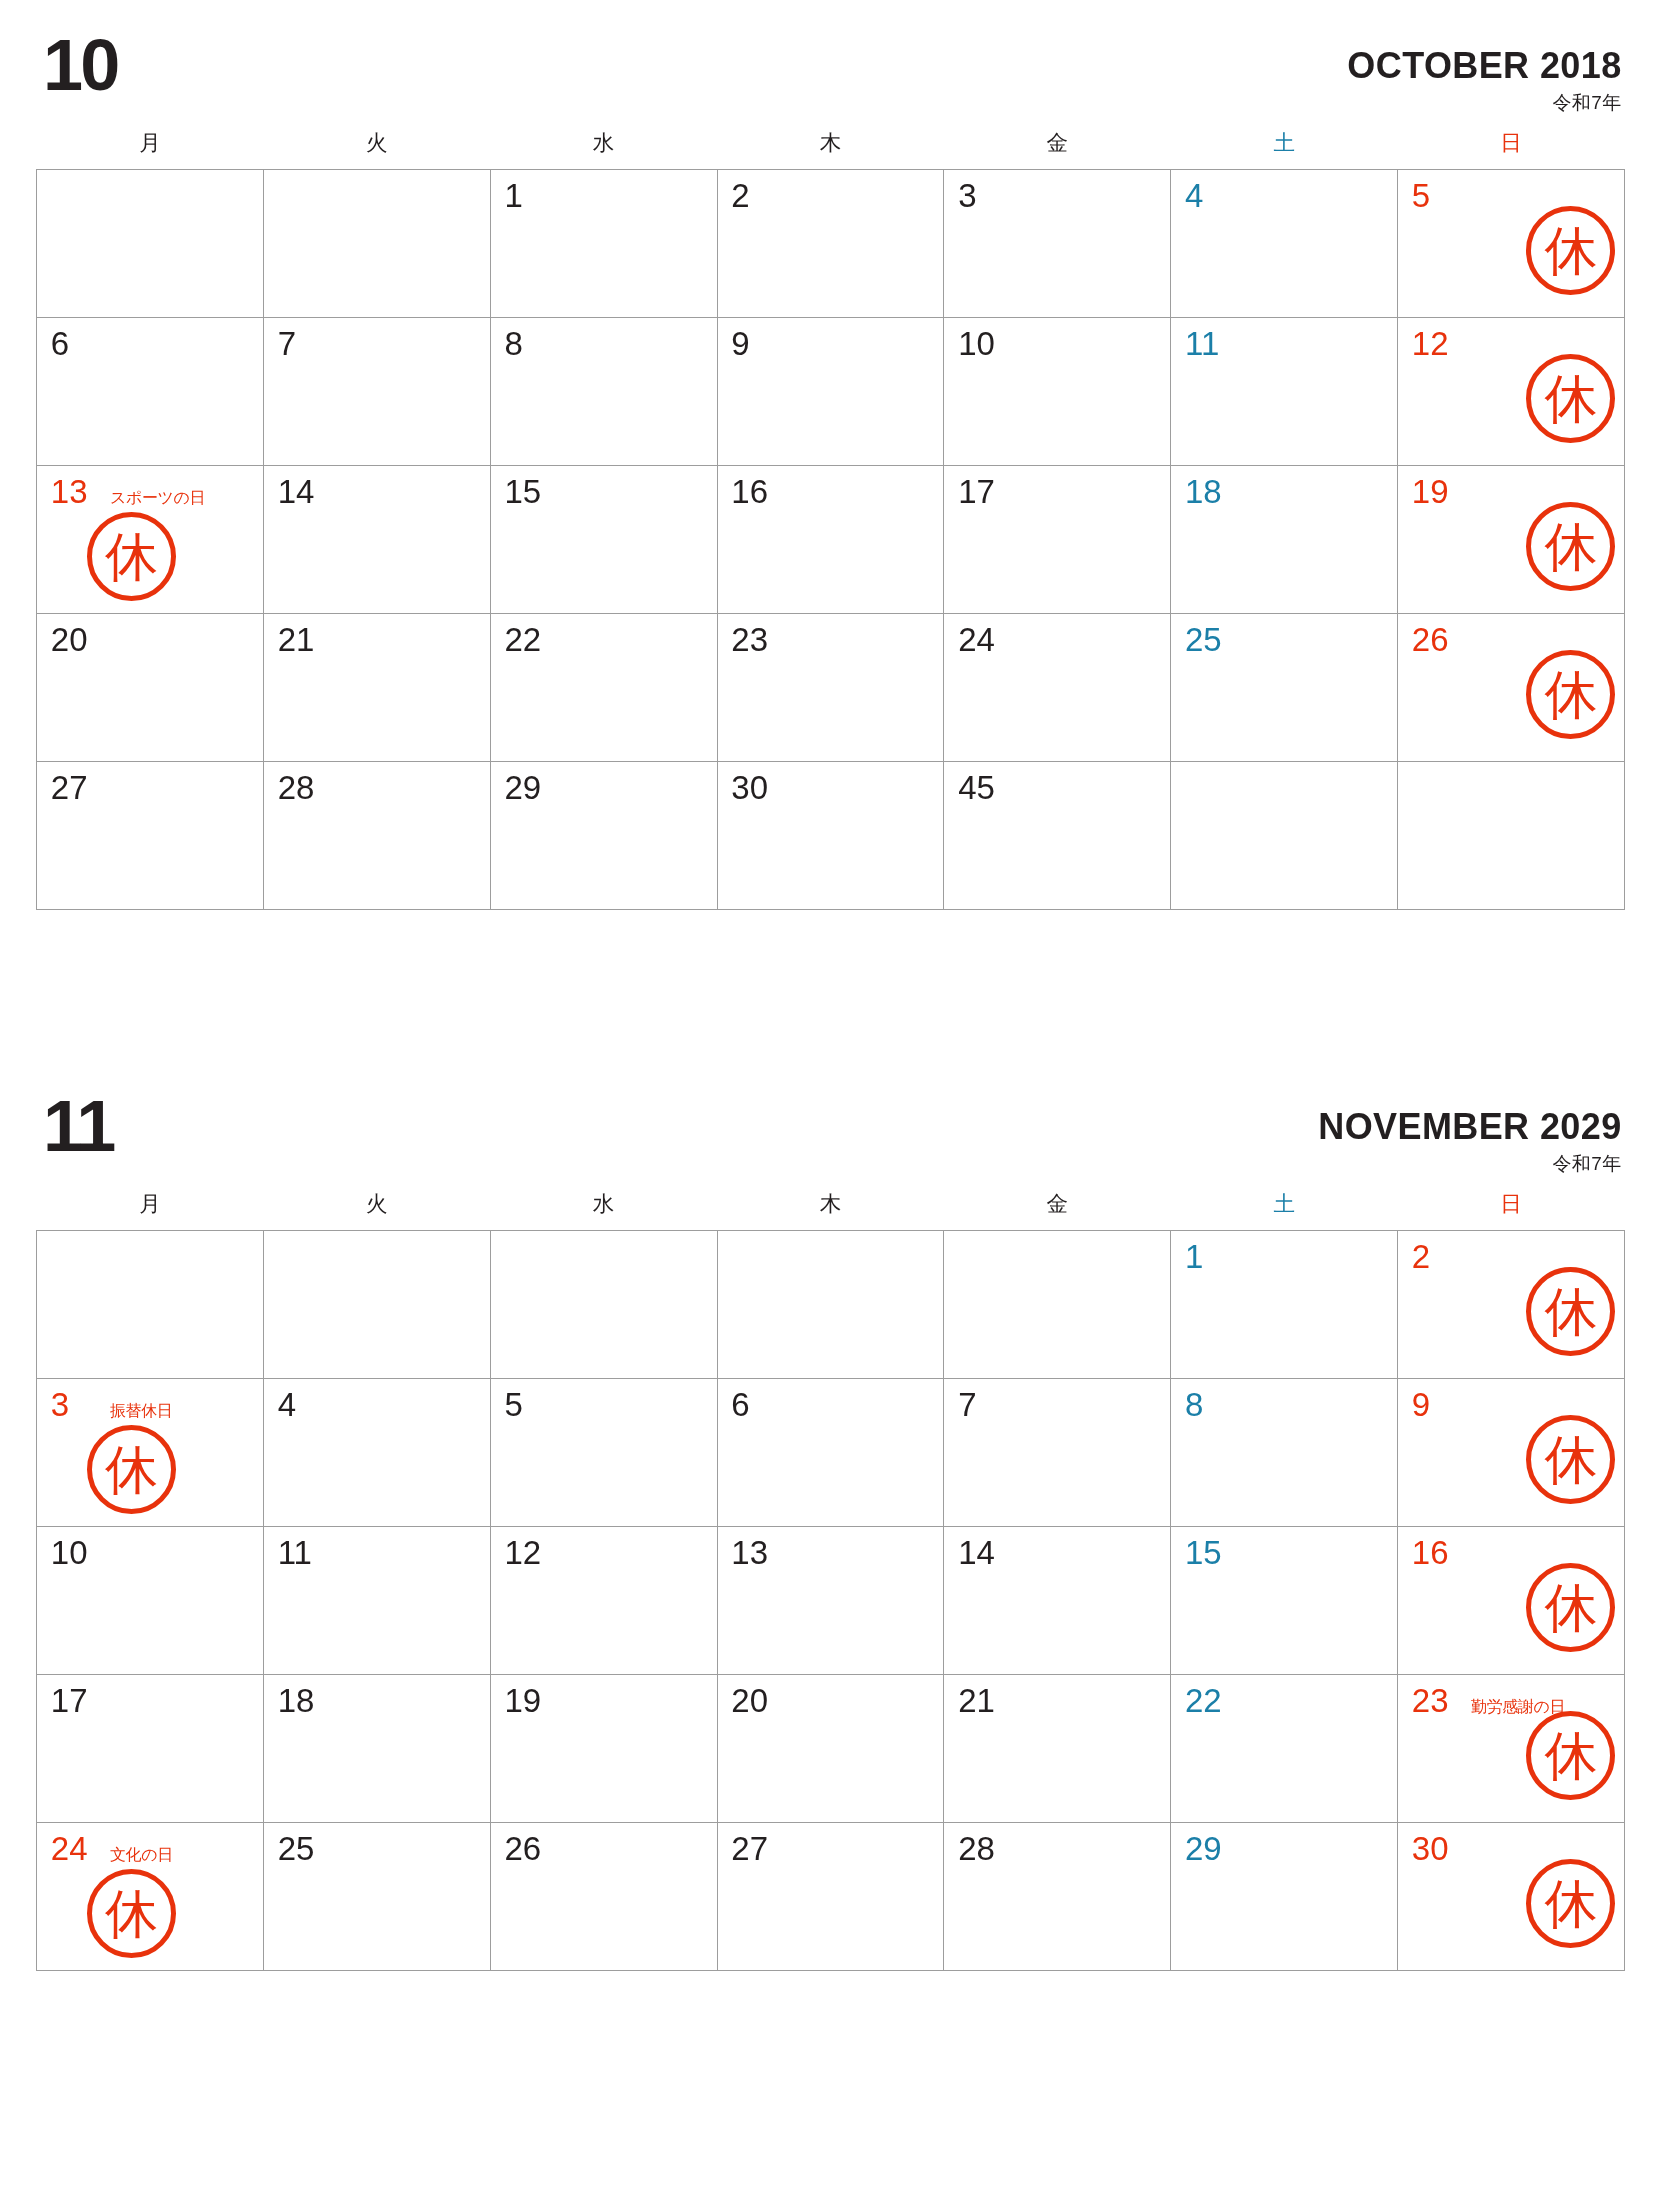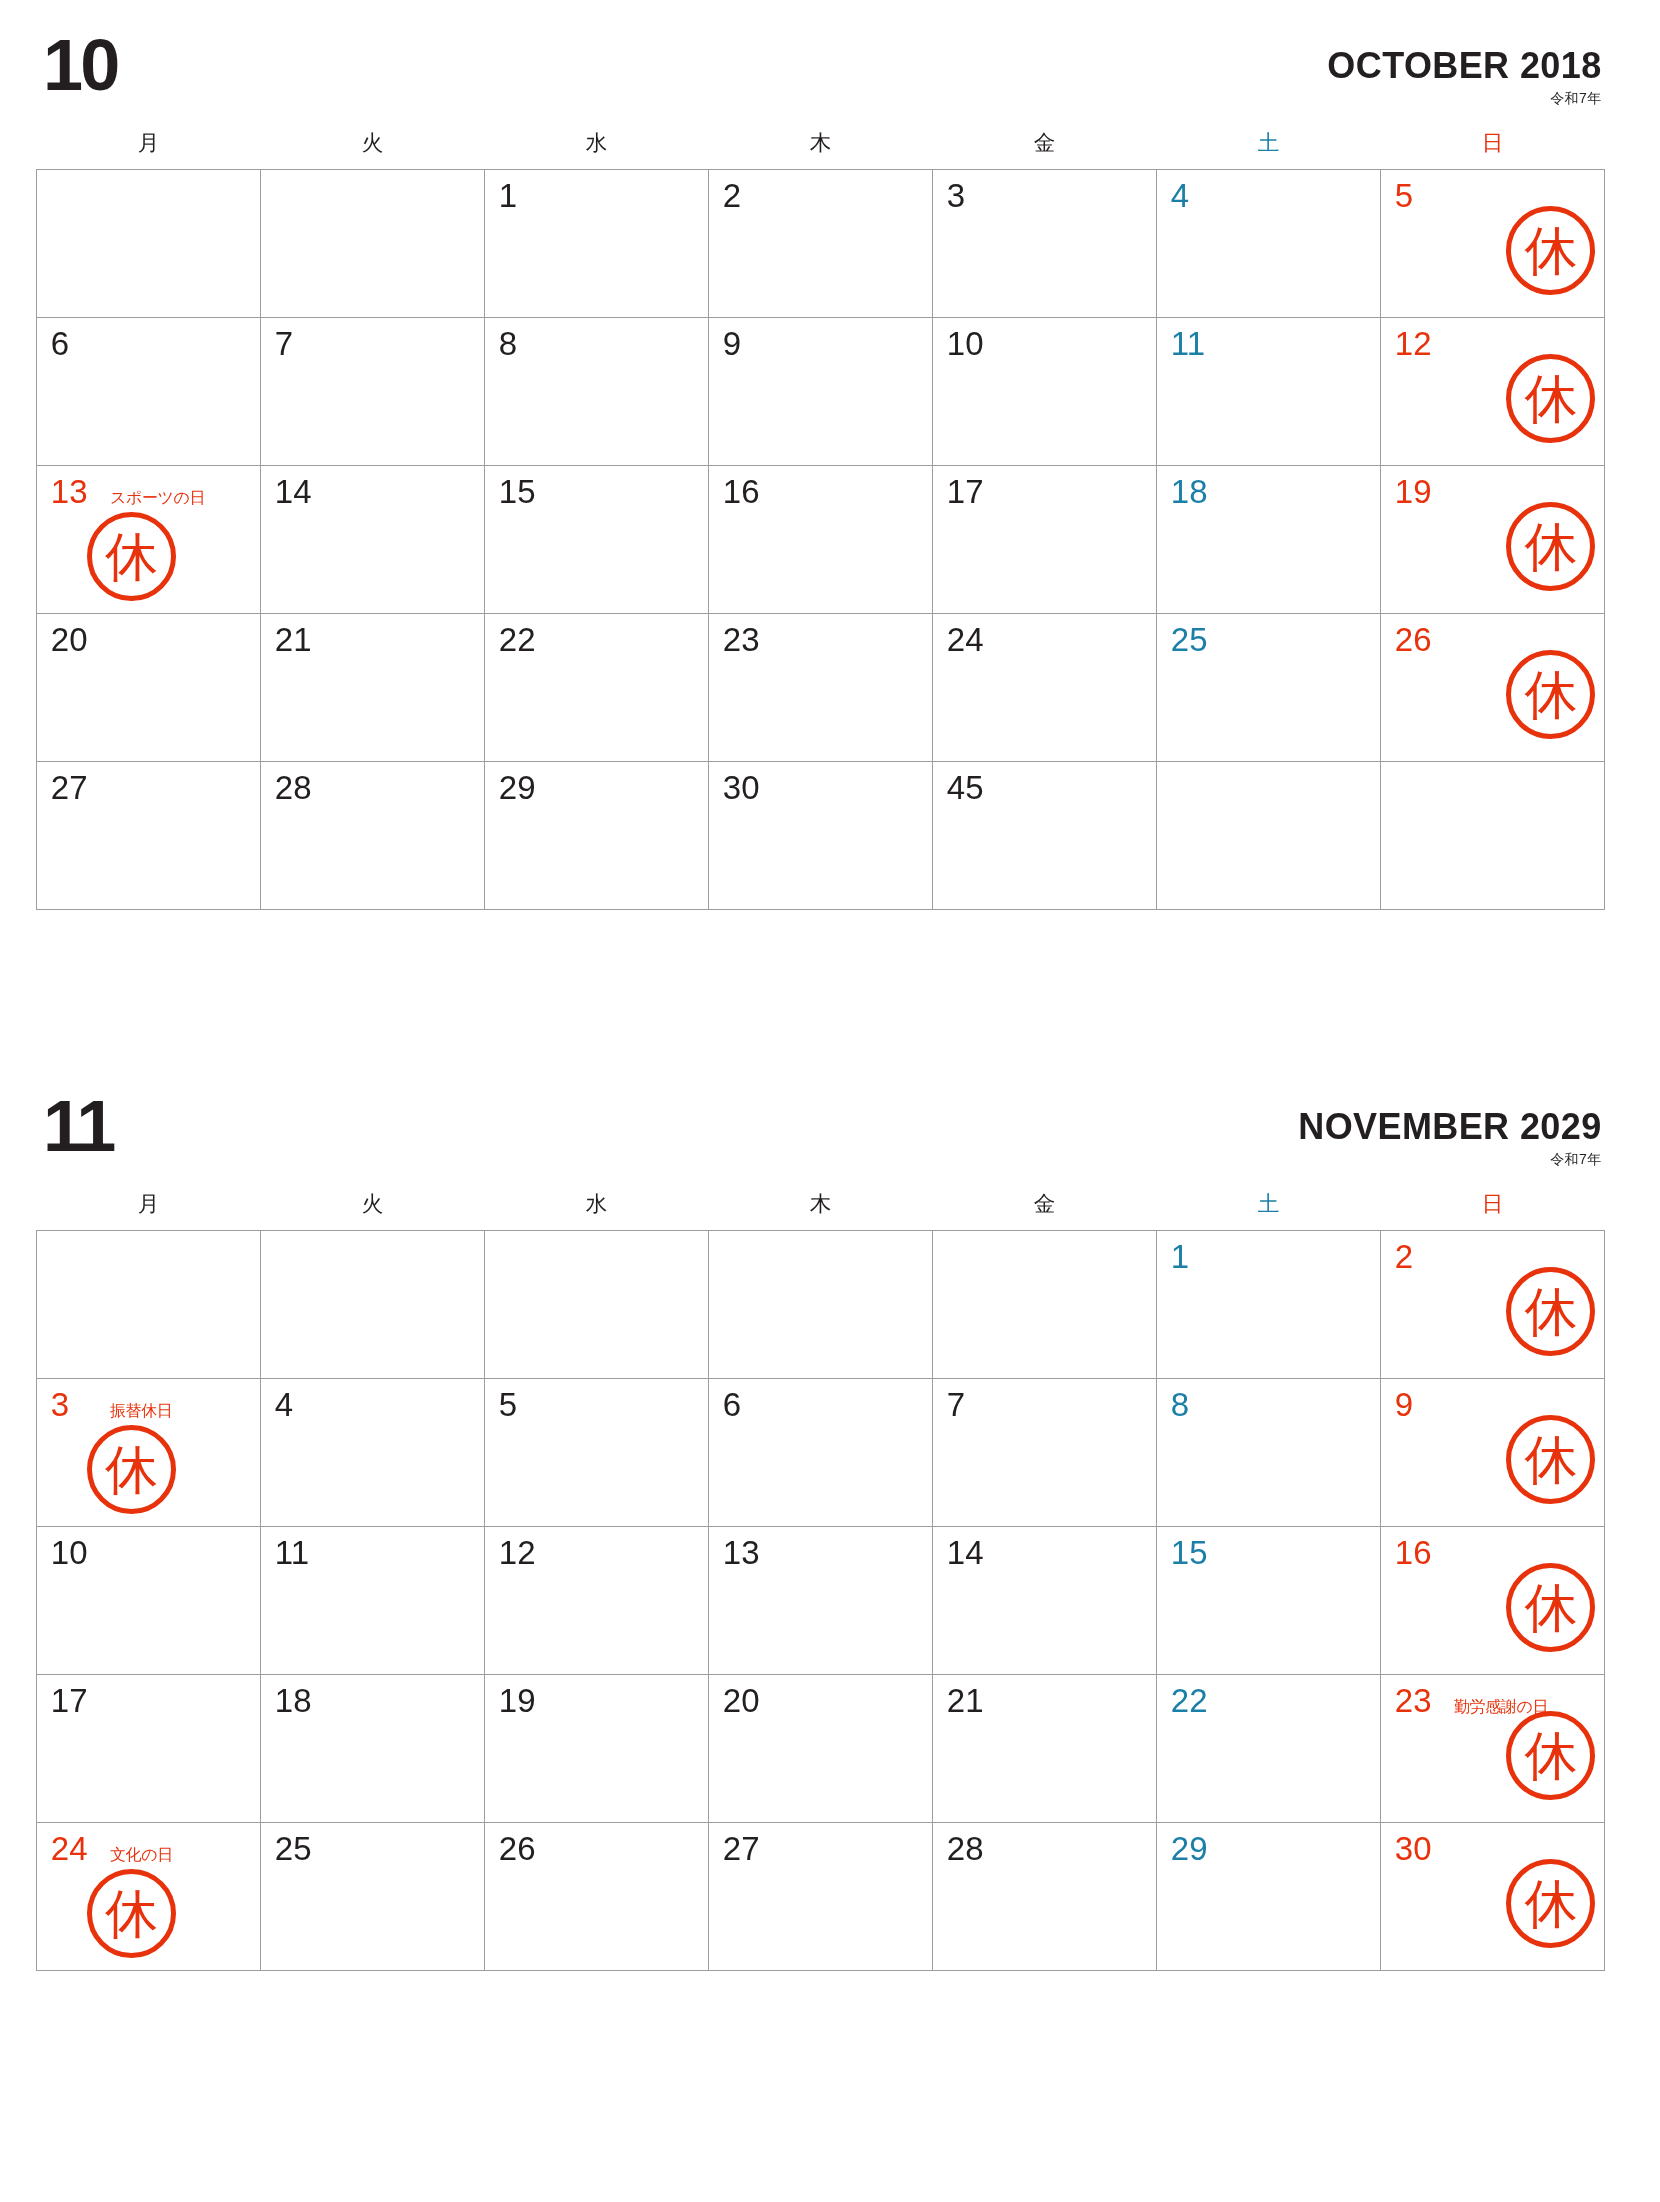--- a/index.html
+++ b/index.html
@@ -5,21 +5,21 @@
   * { box-sizing: border-box; margin: 0; padding: 0; }
   html, body {
     width: 1661px;
     height: 2203px;
     background: #ffffff;
     font-family: "Liberation Sans", sans-serif;
   }
   .page {
     width: 1661px;
     height: 2203px;
-    padding: 26px 56px 0 36px;
+    padding: 26px 36px 0 36px;
     position: relative;
   }
   .month-block { width: 100%; }
   .month-block.second { margin-top: 177px; }
 
   .month-head {
     position: relative;
     height: 102px;
   }
   .big-num {
@@ -39,21 +39,21 @@
     text-align: right;
   }
   .month-en {
     font-size: 36px;
     font-weight: bold;
     letter-spacing: 0.4px;
     color: #231f20;
     line-height: 1.05;
   }
   .month-jp {
-    font-size: 14px;
+    font-size: 19px;
     color: #231f20;
     margin-top: 5.2px;
     letter-spacing: 0.4px;
   }
 
   table.cal {
     width: 100%;
     border-collapse: collapse;
     table-layout: fixed;
   }

